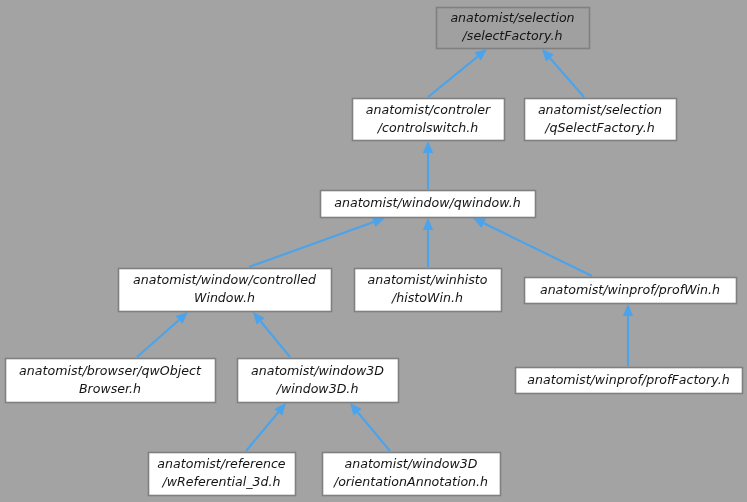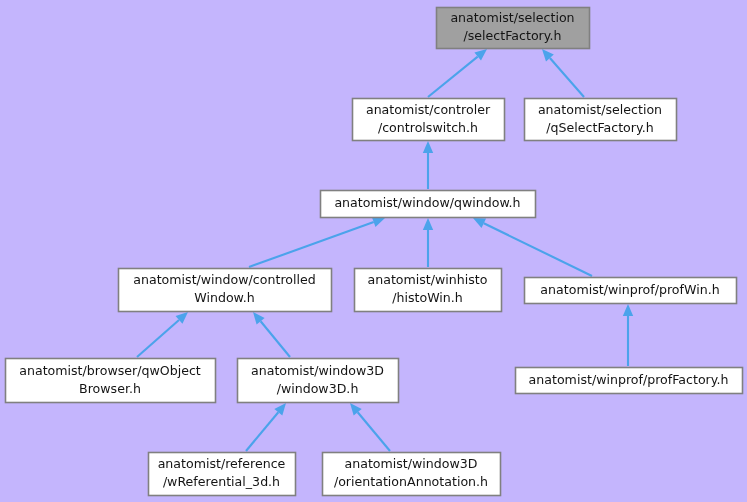--- a/index.html
+++ b/index.html
@@ -4,23 +4,24 @@
 <style>
   html, body {
     margin: 0;
     padding: 0;
     background: #000000;
   }
   #canvas-wrap {
     position: relative;
     width: 747px;
     height: 502px;
-    background: #c4b5fd;
+    background: #a3a3a3;
     overflow: hidden;
     font-family: "DejaVu Sans", sans-serif;
+    font-style: italic;
   }
   svg.graph {
     position: absolute;
     left: 0;
     top: 0;
     width: 747px;
     height: 502px;
     display: block;
   }
   .node-rect {

